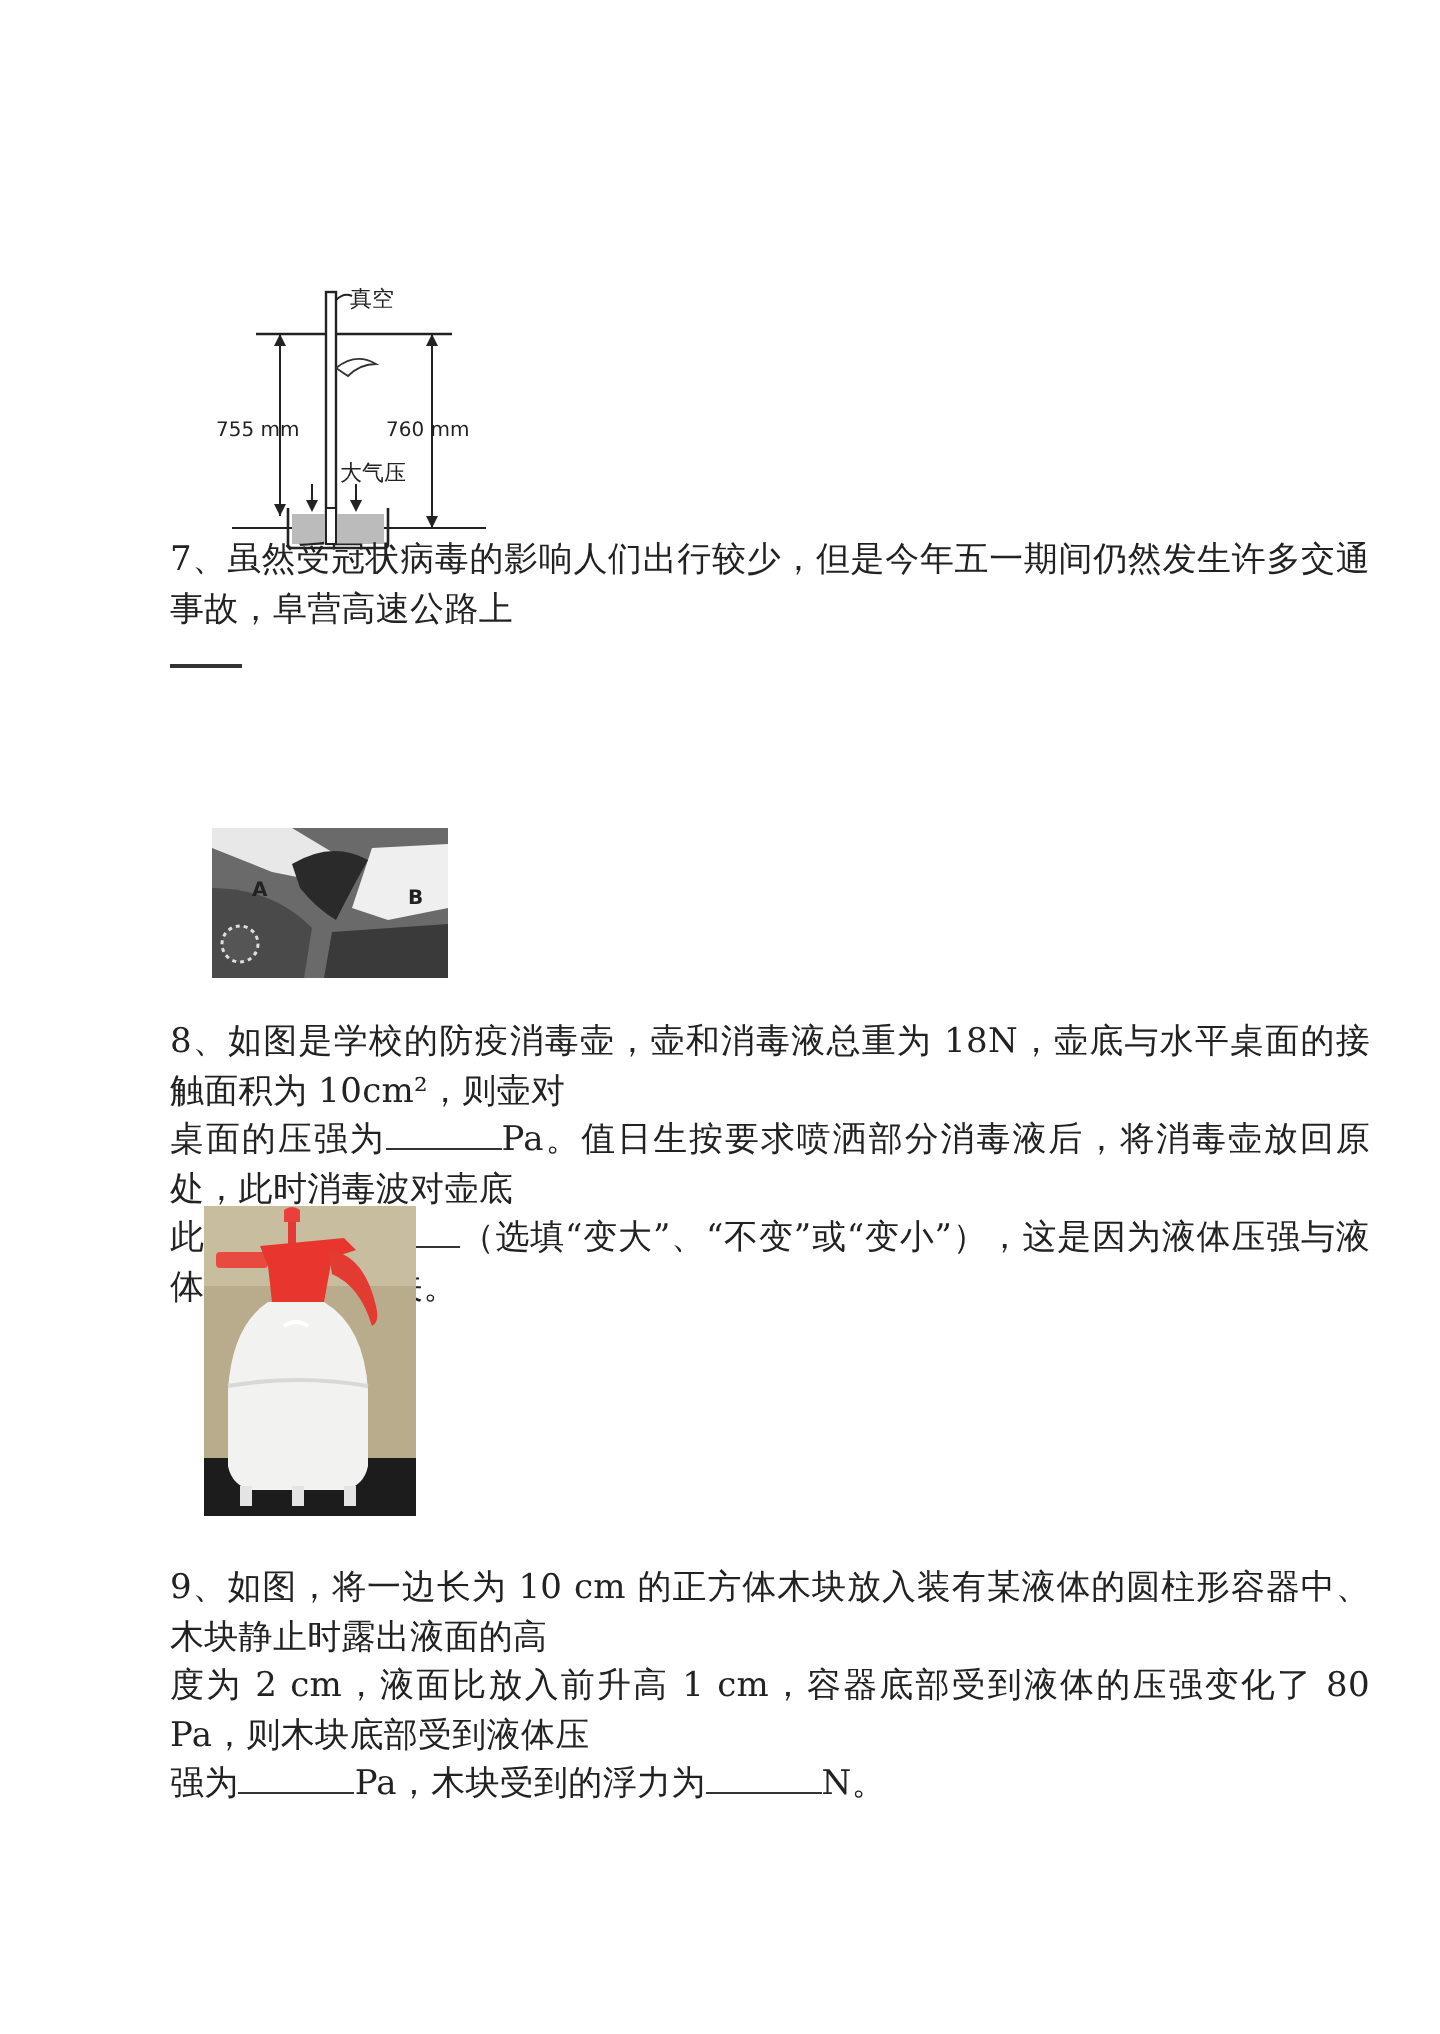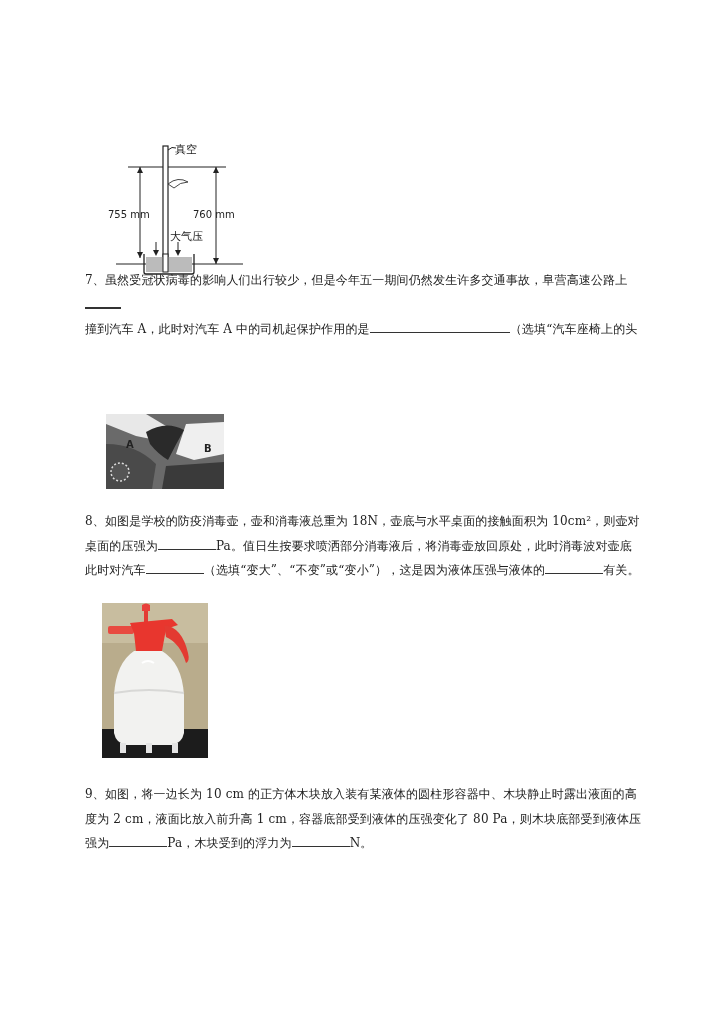--- a/index.html
+++ b/index.html
@@ -4,21 +4,21 @@
 <style>
   html, body { margin: 0; padding: 0; background: #ffffff; }
   body {
     width: 720px; height: 1017px; position: relative; overflow: hidden;
     font-family: "DejaVu Serif", "Liberation Serif", serif;
     color: #222;
   }
   .fig { position: absolute; }
   .q {
     position: absolute; left: 85px; width: 600px;
-    font-size: 12px; line-height: 24.5px; letter-spacing: 0.15px;
+    font-size: 17px; line-height: 24.5px; letter-spacing: 0.15px;
     text-align: justify;
   }
   .blank { display: inline-block; border-bottom: 1px solid #333; height: 14px; vertical-align: baseline; }
   .blank.thick { border-bottom-width: 2px; }
   svg text { font-family: "DejaVu Sans", sans-serif; }
 </style>
 </head>
 <body>
 
 <div class="fig" style="left:108px; top:108px; width:150px; height:142px;margin-top:28px;">
@@ -54,21 +54,20 @@
 
     <path d="M36 118 L36 136 Q36 138 38 138 L84 138 Q86 138 86 136 L86 118" fill="none" stroke="#222" stroke-width="1.3"></path>
     <rect x="38" y="121" width="46" height="15" fill="#bbb"></rect>
     <rect x="55" y="118" width="5" height="18" fill="#fff" stroke="#222" stroke-width="1"></rect>
   </svg>
 </div>
 
 <div class="q" style="top:268px;">
   <div><span>7、</span><span>虽然受冠状病毒的影响人们出行较少，但是今年五一期间仍然发生许多交通事故，阜营高速公路上</span></div>
   <div><span class="blank thick" style="width:36px;"></span></div>
-  <div><span>撞到汽车 A，此时对汽车 A 中的司机起保护作用的是</span><span class="blank" style="width:140px;"></span><span>（选填“汽车座椅上的头</span></div>
 </div>
 
 <div class="fig" style="left:106px; top:414px; width:118px; height:75px;">
   <svg width="118" height="75" viewBox="0 0 118 75">
     <rect x="0" y="0" width="118" height="75" fill="#6a6a6a"></rect>
     <path d="M0 0 L40 0 L70 18 L60 28 L30 22 L0 10 Z" fill="#e8e8e8"></path>
     <path d="M80 10 L118 8 L118 40 L88 46 L70 40 Z" fill="#efefef"></path>
     <path d="M40 18 Q60 6 78 16 Q70 30 62 46 Q52 40 44 30 Z" fill="#2a2a2a"></path>
     <path d="M0 30 Q30 30 50 50 L46 75 L0 75 Z" fill="#4a4a4a"></path>
     <circle cx="14" cy="58" r="9" fill="#555" stroke="#ddd" stroke-width="1.5" stroke-dasharray="2 2"></circle>

